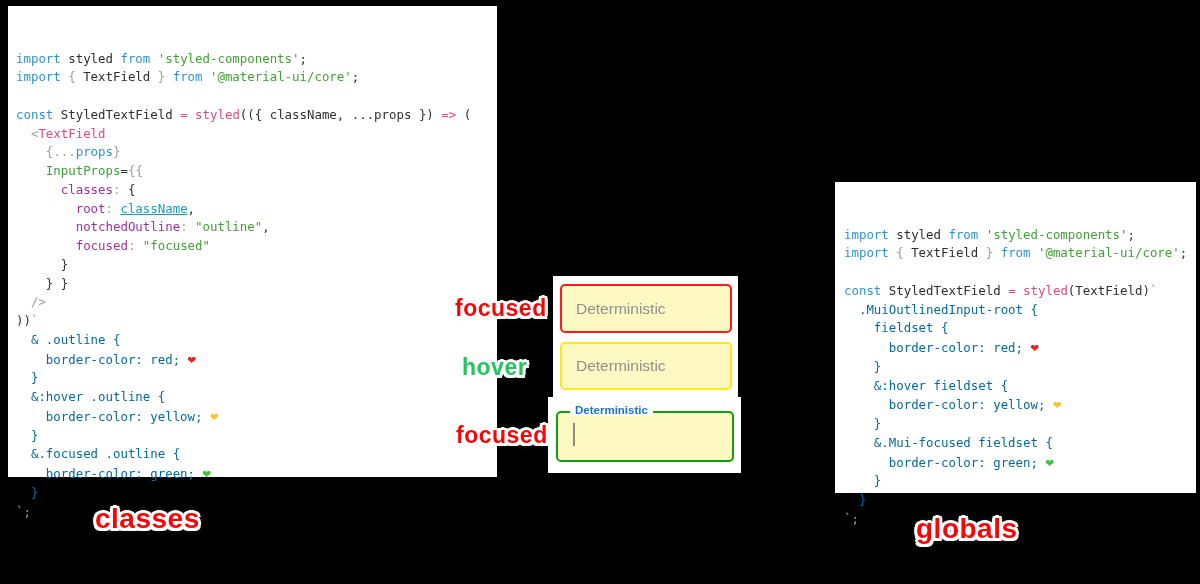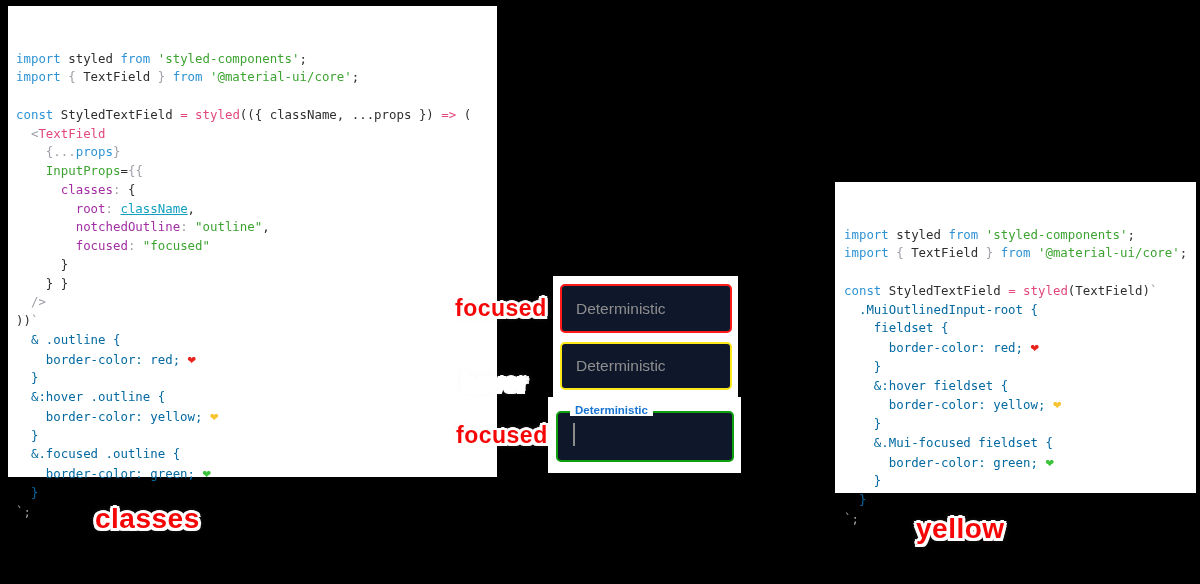--- a/index.html
+++ b/index.html
@@ -44,21 +44,21 @@
   .lbl-hover{left:462px;top:354px;}
   .lbl-focused{left:456px;top:422px;}
   .caption{font-size:28px;}
   .caption-left{left:95px;top:503px;}
   .caption-right{left:916px;top:513px;}
 
   
   .demo-block{position:absolute;background:#fff;}
   .demo-upper{left:553px;top:276px;width:185px;height:121px;}
   .demo-lower{left:548px;top:397px;width:193px;height:76px;}
-  .tf{position:absolute;background:#0f172a;border-radius:5px;box-sizing:border-box;}
+  .tf{position:absolute;background:#fef9c3;border-radius:5px;box-sizing:border-box;}
   .tf-default{left:560px;top:284px;width:172px;height:49px;border:2px solid;}
   .tf-hover{left:560px;top:342px;width:172px;height:48px;border:2px solid;}
   .tf-focused{left:556px;top:411px;width:178px;height:51px;border:2px solid;}
   .ph{
     position:absolute;left:14px;top:50%;transform:translateY(-50%);
     color:#8f8f8f;font-size:15.5px;font-family:"Liberation Sans",sans-serif;
   }
   .float-label{
     position:absolute;top:-9px;left:12px;background:#fff;padding:0 5px;
     font-size:11.5px;font-weight:bold;font-family:"Liberation Sans",sans-serif;
@@ -72,35 +72,35 @@
 
   <div class="code-panel left">
     <pre class="code"><div class="code-line"><span class="tok-kw">import</span><span class="tok-plain"> styled </span><span class="tok-kw">from</span><span class="tok-str"> 'styled-components'</span><span class="tok-plain">;</span></div><div class="code-line"><span class="tok-kw">import</span><span class="tok-gray"> { </span><span class="tok-plain">TextField</span><span class="tok-gray"> } </span><span class="tok-kw">from</span><span class="tok-str"> '@material-ui/core'</span><span class="tok-plain">;</span></div><div class="code-line">&nbsp;</div><div class="code-line"><span class="tok-kw">const</span><span class="tok-plain"> StyledTextField </span><span class="tok-pink">=</span><span class="tok-plain"> </span><span class="tok-pink">styled</span><span class="tok-plain">(({ className, ...props }) </span><span class="tok-pink">=&gt;</span><span class="tok-plain"> (</span></div><div class="code-line"><span class="tok-gray">  &lt;</span><span class="tok-pink">TextField</span></div><div class="code-line"><span class="tok-gray">    {...</span><span class="tok-kw">props</span><span class="tok-gray">}</span></div><div class="code-line"><span class="tok-plain">    </span><span class="tok-str">InputProps</span><span class="tok-plain">=</span><span class="tok-gray">{{</span></div><div class="code-line"><span class="tok-plain">      </span><span class="tok-purple">classes</span><span class="tok-gray">: </span><span class="tok-plain">{</span></div><div class="code-line"><span class="tok-plain">        </span><span class="tok-purple">root</span><span class="tok-gray">: </span><span class="tok-teal">className</span><span class="tok-plain">,</span></div><div class="code-line"><span class="tok-plain">        </span><span class="tok-purple">notchedOutline</span><span class="tok-gray">: </span><span class="tok-str">"outline"</span><span class="tok-plain">,</span></div><div class="code-line"><span class="tok-plain">        </span><span class="tok-purple">focused</span><span class="tok-gray">: </span><span class="tok-str">"focused"</span></div><div class="code-line"><span class="tok-plain">      }</span></div><div class="code-line"><span class="tok-plain">    } }</span></div><div class="code-line"><span class="tok-gray">  /&gt;</span></div><div class="code-line"><span class="tok-plain">))</span><span class="tok-gray">`</span></div><div class="code-line"><span class="tok-css">  &amp; .outline {</span></div><div class="code-line"><span class="tok-css">    border-color: red; </span><span class="tok-heartRed">❤</span></div><div class="code-line"><span class="tok-css">  }</span></div><div class="code-line"><span class="tok-css">  &amp;:hover .outline {</span></div><div class="code-line"><span class="tok-css">    border-color: yellow; </span><span class="tok-heartYellow">❤</span></div><div class="code-line"><span class="tok-css">  }</span></div><div class="code-line"><span class="tok-css">  &amp;.focused .outline {</span></div><div class="code-line"><span class="tok-css">    border-color: green; </span><span class="tok-heartGreen">❤</span></div><div class="code-line"><span class="tok-css">  }</span></div><div class="code-line"><span class="tok-gray">`;</span></div></pre>
   </div>
 
   <div class="code-panel right">
     <pre class="code"><div class="code-line"><span class="tok-kw">import</span><span class="tok-plain"> styled </span><span class="tok-kw">from</span><span class="tok-str"> 'styled-components'</span><span class="tok-plain">;</span></div><div class="code-line"><span class="tok-kw">import</span><span class="tok-gray"> { </span><span class="tok-plain">TextField</span><span class="tok-gray"> } </span><span class="tok-kw">from</span><span class="tok-str"> '@material-ui/core'</span><span class="tok-plain">;</span></div><div class="code-line">&nbsp;</div><div class="code-line"><span class="tok-kw">const</span><span class="tok-plain"> StyledTextField </span><span class="tok-pink">=</span><span class="tok-plain"> </span><span class="tok-pink">styled</span><span class="tok-plain">(TextField)</span><span class="tok-gray">`</span></div><div class="code-line"><span class="tok-css">  .MuiOutlinedInput-root {</span></div><div class="code-line"><span class="tok-css">    fieldset {</span></div><div class="code-line"><span class="tok-css">      border-color: red; </span><span class="tok-heartRed">❤</span></div><div class="code-line"><span class="tok-css">    }</span></div><div class="code-line"><span class="tok-css">    &amp;:hover fieldset {</span></div><div class="code-line"><span class="tok-css">      border-color: yellow; </span><span class="tok-heartYellow">❤</span></div><div class="code-line"><span class="tok-css">    }</span></div><div class="code-line"><span class="tok-css">    &amp;.Mui-focused fieldset {</span></div><div class="code-line"><span class="tok-css">      border-color: green; </span><span class="tok-heartGreen">❤</span></div><div class="code-line"><span class="tok-css">    }</span></div><div class="code-line"><span class="tok-css">  }</span></div><div class="code-line"><span class="tok-gray">`;</span></div></pre>
   </div>
 
   <div class="sticker state-label lbl-default" style="color: rgb(245, 7, 7);">focused</div>
-  <div class="sticker state-label lbl-hover" style="color: #ffffff; margin-top: 16px;">hover</div>
+  <div class="sticker state-label lbl-hover" style="color: #22c55e;">hover</div>
   <div class="sticker state-label lbl-focused" style="color: rgb(245, 7, 7);">focused</div>
 
   <div class="demo-block demo-upper"></div>
   <div class="demo-block demo-lower"></div>
 
   <div class="tf tf-default" style="border-color: rgb(255, 26, 26);">
     <span class="ph">Deterministic</span>
   </div>
 
   <div class="tf tf-hover" style="border-color: rgb(255, 232, 26);">
     <span class="ph">Deterministic</span>
   </div>
 
   <div class="tf tf-focused" style="border-color: rgb(13, 159, 13);">
     <span class="float-label" style="color: rgb(22, 115, 209);">Deterministic</span>
     <span class="cursor"></span>
   </div>
 
   <div class="sticker caption caption-left" style="color: rgb(245, 7, 7);">classes</div>
-  <div class="sticker caption caption-right" style="color: rgb(245, 7, 7);">yellow</div>
+  <div class="sticker caption caption-right" style="color: rgb(245, 7, 7);">globals</div>
 
 </div>
 
 </body></html>

